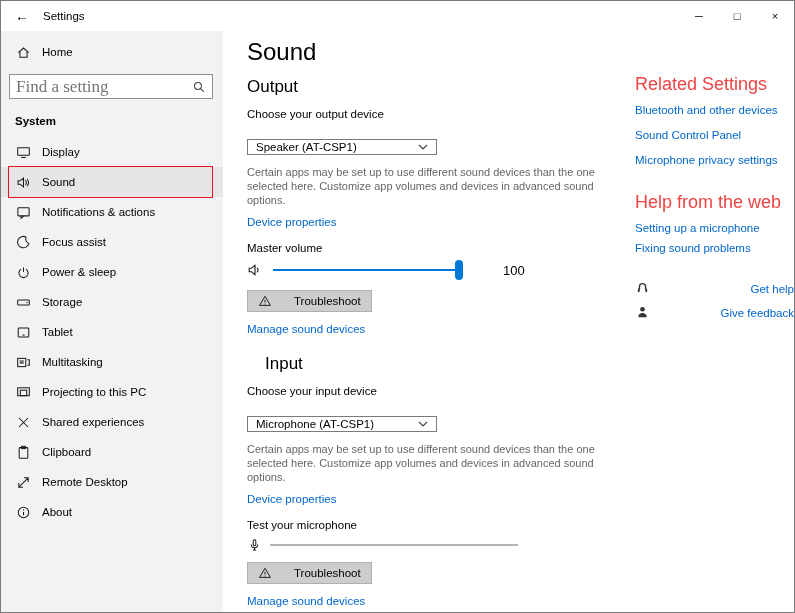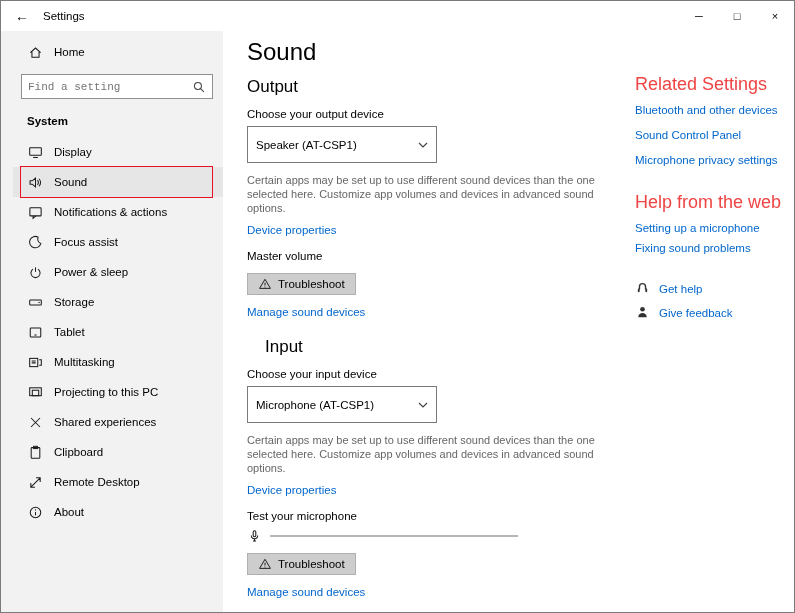--- a/index.html
+++ b/index.html
@@ -10,57 +10,57 @@
   .titlebar{flex:0 0 30px;display:flex;align-items:center;justify-content:space-between;background:#fff;}
   .tb-left{display:flex;align-items:center;}
   .back-btn{width:42px;height:30px;display:flex;align-items:center;justify-content:center;font-size:14px;background:none;border:none;font-family:inherit;cursor:pointer;}
   .tb-title{font-size:11.5px;}
   .tb-controls{display:flex;height:30px;}
   .tb-btn{width:38px;height:30px;display:flex;align-items:center;justify-content:center;font-size:11px;background:none;border:none;font-family:inherit;cursor:pointer;color:#000;}
 
   .body{flex:1;display:flex;min-height:0;}
 
   
-  .sidebar{flex:0 0 222px;background:#f2f2f2;padding-top:6px;overflow:hidden;padding-left:12px;}
+  .sidebar{flex:0 0 222px;background:#f2f2f2;padding-top:6px;overflow:hidden;}
   .nav-item{height:30px;display:flex;align-items:center;padding-left:14px;gap:11px;font-size:11.5px;position:relative;cursor:pointer;}
   .nav-item .icon{width:16px;display:flex;justify-content:center;align-items:center;}
   .nav-item.selected{background:#e6e6e6;}
   .annotation{position:absolute;left:7px;right:10px;top:-1px;bottom:-1px;border:1px solid #e81123;pointer-events:none;}
   .search-box{margin:7px 10px 2px 8px;height:25px;border:1px solid #8f8f8f;background:#fff;display:flex;align-items:center;}
-  .search-box input{flex:1;min-width:0;border:none;outline:none;padding:0 6px;font-size:11px;font-family:Liberation Mono, monospace;background:transparent;color:#333;}
+  .search-box input{flex:1;min-width:0;border:none;outline:none;padding:0 6px;font-size:17px;font-family:Liberation Serif, serif;background:transparent;color:#333;}
   .search-icon{width:26px;display:flex;justify-content:center;align-items:center;cursor:pointer;}
   .section-label{font-size:11.5px;font-weight:700;margin:16px 0 10px 14px;}
 
   
   .content{flex:1;display:flex;padding-left:24px;min-width:0;overflow:hidden;}
   .main-col{flex:0 0 352px;width:352px;}
   .page-title{font-size:24px;font-weight:400;margin-top:8px;line-height:26px;}
   .section-heading{font-size:17px;font-weight:400;margin-top:12px;line-height:20px;}
   .field-label{font-size:11.5px;margin-top:10px;line-height:14px;}
-  .dropdown{margin-top:5px;width:190px;height:37px;border:1px solid #7b7b7b;display:flex;align-items:center;justify-content:space-between;padding:0 8px;font-size:11.5px;background:#fff;cursor:pointer;}
+  .dropdown{margin-top:18px;width:190px;height:16px;border:1px solid #7b7b7b;display:flex;align-items:center;justify-content:space-between;padding:0 8px;font-size:11.5px;background:#fff;cursor:pointer;}
   .desc{margin-top:10px;width:350px;font-size:11px;line-height:14px;color:#666;}
   .link{display:block;margin-top:8px;font-size:11.5px;color:#0066cc;line-height:14px;width:max-content;cursor:pointer;text-decoration:none;}
   .volume-row{display:flex;align-items:center;margin-top:5px;height:20px;}
   .slider{position:relative;width:190px;height:20px;margin-left:10px;cursor:pointer;}
   .slider-fill{position:absolute;top:9px;left:0;width:184px;height:2px;background:#0078d7;}
   .slider-thumb{position:absolute;right:0;top:0;width:8px;height:20px;border-radius:4px;background:#0078d7;}
   .volume-value{margin-left:40px;font-size:13px;}
-  .btn{margin-top:10px;display:inline-flex;align-items:center;gap:6px;height:22px;padding:0 10px;background:#cdcdcd;border:1px solid #b0b0b0;font-size:11.5px;font-family:inherit;cursor:pointer;}
+  .btn{margin-top:10px;display:inline-flex;align-items:center;gap:22px;height:22px;padding:0 10px;background:#cdcdcd;border:1px solid #b0b0b0;font-size:11.5px;font-family:inherit;cursor:pointer;}
   .mic-row{display:flex;align-items:center;margin-top:4px;height:18px;}
   .mic-line{margin-left:8px;width:248px;height:2px;background:#b5b5b5;}
   .gap-lg{margin-top:18px;margin-left:18px;}
   .gap-md{margin-top:10px;}
 
   
   .right-col{margin-left:36px;width:172px;padding-top:46px;}
   .rc-heading{font-size:18px;line-height:15px;color:#ef4444;}
   .rc-link{display:block;font-size:11.5px;color:#0066cc;margin-top:11px;line-height:14px;width:max-content;cursor:pointer;text-decoration:none;}
   .rc-link.tight{margin-top:6px;}
   .help-heading{margin-top:28px;}
-  .icon-link-row{display:flex;align-items:center;gap:9px;margin-top:26px;}
+  .icon-link-row{display:flex;align-items:center;gap:9px;margin-top:26px;justify-content:space-between;}
   .icon-link-row.fb{margin-top:9px;}
   .icon-link-row .rc-link{margin-top:0;}
   svg{display:block;}
 </style>
 </head>
 <body>
 
 <div class="window">
 
   <div class="titlebar">
@@ -248,20 +248,33 @@
           <span>
               <svg width="10" height="6" viewBox="0 0 10 6" fill="none" stroke="#444" stroke-width="1.2">
                 <path d="M1 1l4 4 4-4"></path>
               </svg>
             </span>
         </div>
         <p class="desc">Certain apps may be set up to use different sound devices than the one selected here. Customize app volumes and devices in advanced sound options.</p>
         <a class="link">Device properties</a>
 
         <div class="field-label" style="margin-top:12px;">Master volume</div>
+        <div class="volume-row">
+          <span>
+              <svg width="16" height="16" viewBox="0 0 16 16" fill="none" stroke="#1b1b1b" stroke-width="1.1">
+                <path d="M2.2 6.2v3.6h2.3L8 12.6V3.4L4.5 6.2H2.2Z"></path>
+                <path d="M10 5.6a3.2 3.2 0 0 1 0 4.8"></path>
+              </svg>
+            </span>
+          <div class="slider">
+            <div class="slider-fill"></div>
+            <div class="slider-thumb"></div>
+          </div>
+          <span class="volume-value">100</span>
+        </div>
 
         <button class="btn">
           <span>
               <svg width="14" height="14" viewBox="0 0 16 16" fill="none" stroke="#1b1b1b" stroke-width="1.1">
                 <path d="M8 2.6 14.2 13H1.8Z"></path>
                 <path d="M8 6.6v3.2"></path>
                 <circle cx="8" cy="11.4" r="0.6" fill="#1b1b1b" stroke="none"></circle>
               </svg>
             </span>
           <span>Troubleshoot</span>

